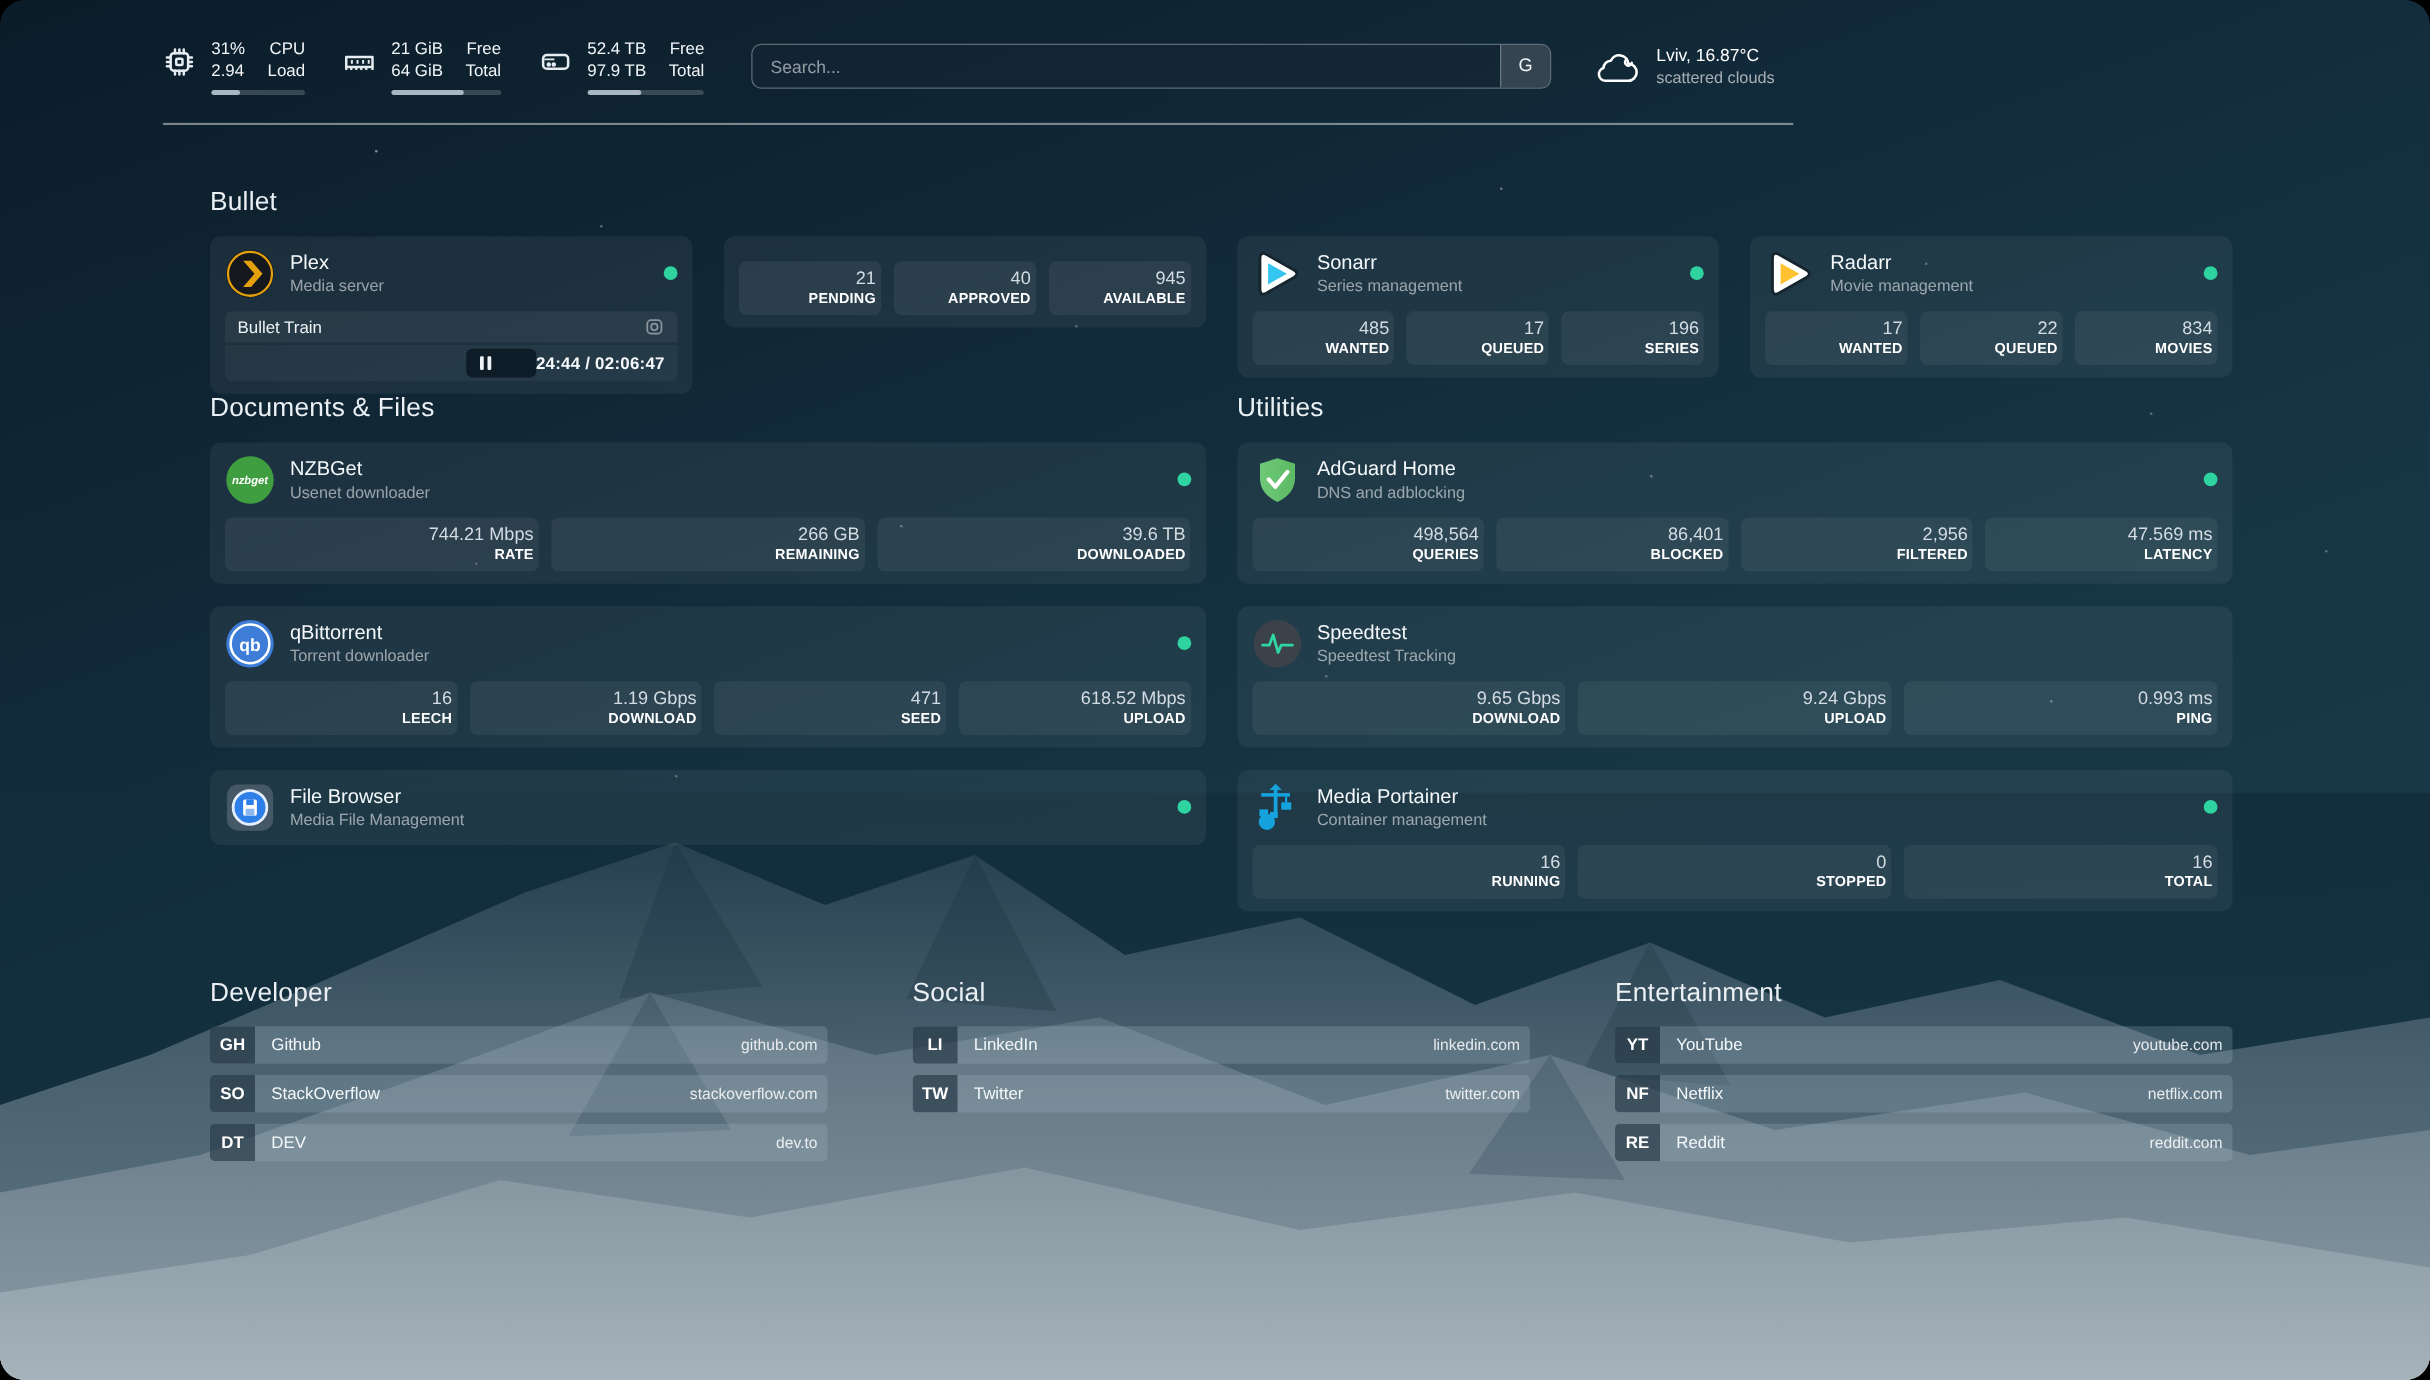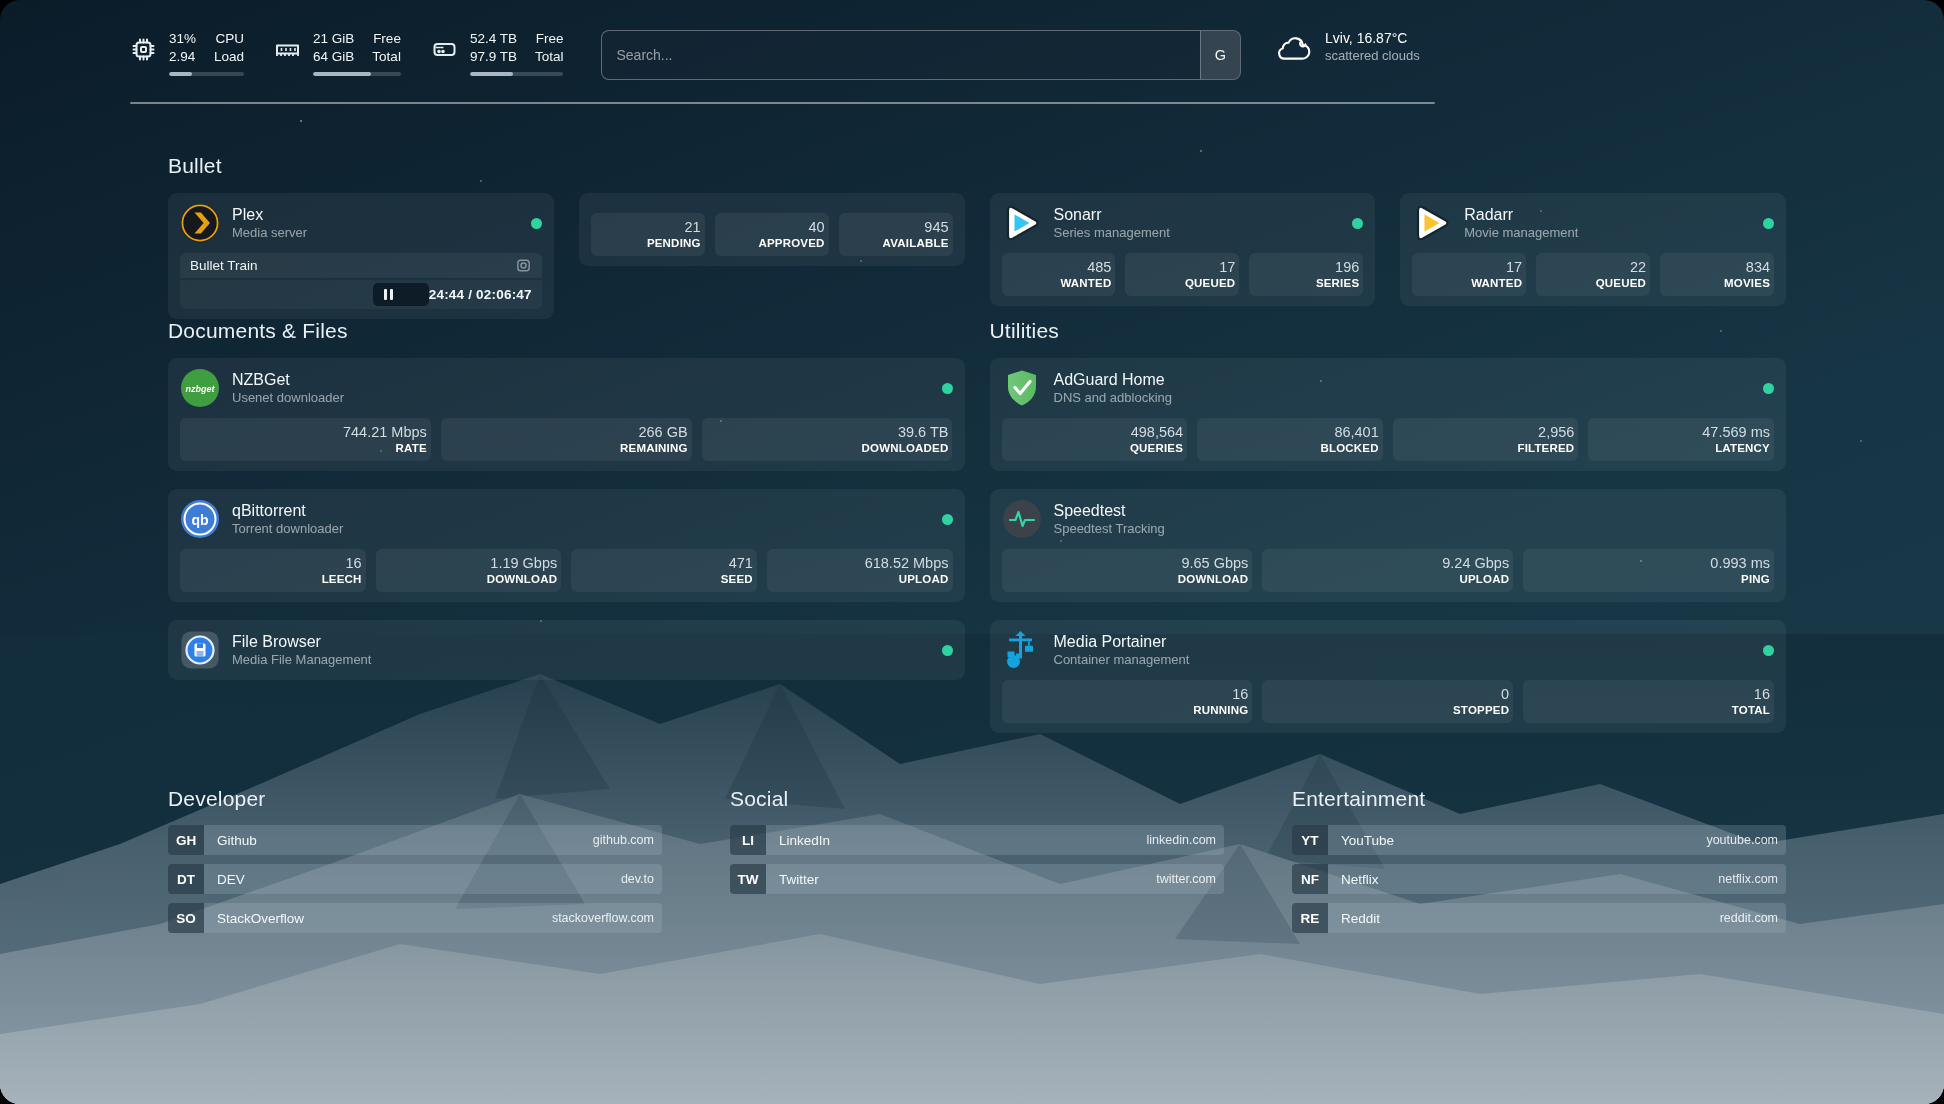--- a/index.html
+++ b/index.html
@@ -21,32 +21,32 @@
       900px 30px rgba(255,255,255,.4), 1240px 90px rgba(255,255,255,.3),
       420px 300px rgba(255,255,255,.3), 1020px 260px rgba(255,255,255,.35),
       1420px 210px rgba(255,255,255,.3), 760px 420px rgba(255,255,255,.3),
       240px 500px rgba(255,255,255,.3), 1340px 440px rgba(255,255,255,.35),
       80px 330px rgba(255,255,255,.25), 1560px 320px rgba(255,255,255,.3); }
 
   .content { position:relative; z-index:2; }
 
   
   .top-area { margin:30px 0 0 130px; width:1305px; }
-  .header-row { display:flex; align-items:flex-start; }
+  .header-row { display:flex; align-items:center; }
   .resources { display:flex; gap:30px; }
   .res { display:flex; align-items:flex-start; gap:12px; }
   .res-icon { width:27px; height:27px; margin-top:6px; color:#e6edf2; flex:none; }
   .res-icon svg { width:100%; height:100%; }
   .res-text { display:flex; gap:18px; font-size:13.5px; line-height:1.32; color:#f2f6f9; }
   .res-col { display:flex; flex-direction:column; }
   .res-col.labs { align-items:flex-end; }
   .res-bar { height:4px; margin-top:6px; border-radius:2px; background:rgba(255,255,255,.18); overflow:hidden; }
   .res-bar i { display:block; height:100%; background:#a9b7c2; border-radius:2px; }
 
-  .search { flex:1; margin:0 34px 0 38px; height:50px; display:flex; align-items:stretch;
+  .search { flex:1; margin:0 34px 0 38px; height:36px; display:flex; align-items:stretch;
     border:1px solid rgba(255,255,255,.32); border-radius:8px;
     background:rgba(22,39,52,.55); overflow:hidden; }
   .search input { flex:1; background:transparent; border:none; outline:none;
     color:#eef3f6; font-size:14px; padding:0 14px; font-family:inherit; }
   .search input::placeholder { color:rgba(255,255,255,.55); }
   .search-btn { width:40px; display:flex; align-items:center; justify-content:center;
     background:rgba(255,255,255,.14); border-left:1px solid rgba(255,255,255,.28);
     color:#f1f5f8; font-size:14.5px; cursor:pointer; }
 
   .weather { display:flex; align-items:center; gap:12px; min-width:160px; }
@@ -534,29 +534,29 @@
       <div class="bookmarks" id="bookmarks">
           <div class="bm-group">
     <h2 class="section-title">Developer</h2>
     <div class="bm-links">
               <a class="bookmark">
       <span class="bm-abbr">GH</span>
       <span class="bm-name">Github</span>
       <span class="bm-domain">github.com</span>
     </a>
               <a class="bookmark">
+      <span class="bm-abbr">SO</span>
+      <span class="bm-name">StackOverflow</span>
+      <span class="bm-domain">stackoverflow.com</span>
+    </a>
+              <a class="bookmark">
       <span class="bm-abbr">DT</span>
       <span class="bm-name">DEV</span>
       <span class="bm-domain">dev.to</span>
     </a>
-              <a class="bookmark">
-      <span class="bm-abbr">SO</span>
-      <span class="bm-name">StackOverflow</span>
-      <span class="bm-domain">stackoverflow.com</span>
-    </a>
             </div>
           </div>
           <div class="bm-group">
     <h2 class="section-title">Social</h2>
     <div class="bm-links">
               <a class="bookmark">
       <span class="bm-abbr">LI</span>
       <span class="bm-name">LinkedIn</span>
       <span class="bm-domain">linkedin.com</span>
     </a>

